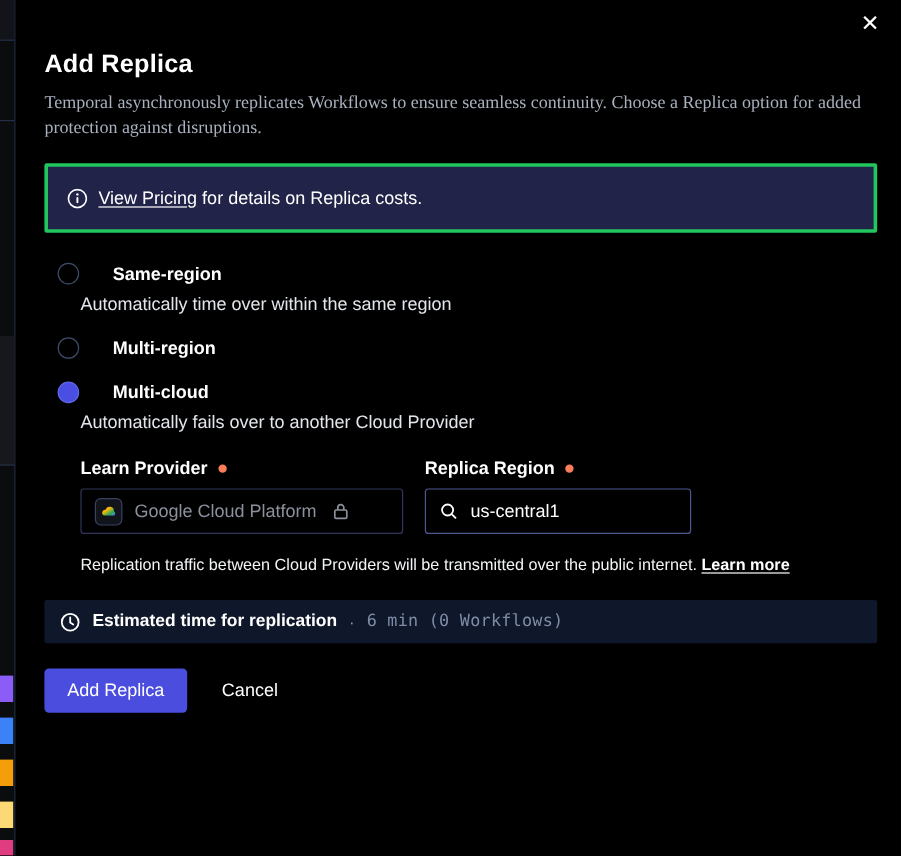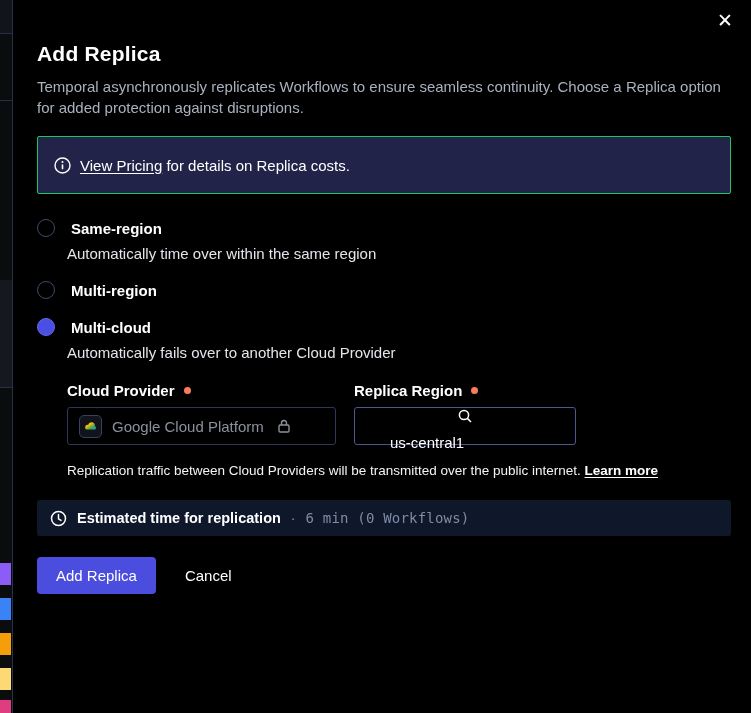--- a/index.html
+++ b/index.html
@@ -15,43 +15,43 @@
   .stripe { position:absolute; left:0; width:11px; height:22px; }
   .stripe-0 { top:563px; } .stripe-1 { top:598px; } .stripe-2 { top:633px; }
   .stripe-3 { top:668px; } .stripe-4 { top:700px; height:13px; }
 
   
   .modal { position:relative; flex:1; height:713px; background:#000; padding:0 20px 0 24px; }
   .close-btn { position:absolute; top:6px; right:12px; width:28px; height:28px; border:none; background:none;
     color:#fff; font-size:19px; line-height:28px; text-align:center; cursor:pointer; font-family:"DejaVu Sans", sans-serif; }
 
   .title { margin-top:42px; font-size:21px; font-weight:700; letter-spacing:.2px; }
-  .subtitle { margin-top:10px; font-size:15px; line-height:21px; color:#a9b1bf; max-width:690px; }
-
-  .pricing-banner { margin-top:18px; height:58px; border:1px solid #22c55e; background:#212348; border-radius:2px;
+  .subtitle { margin-top:10px; font-size:15px; line-height:21px; color:#a9b1bf; max-width:690px;font-family:Liberation Serif, serif; }
+
+  .pricing-banner { margin-top:18px; height:58px; border:3px solid #22c55e; background:#212348; border-radius:2px;
     display:flex; align-items:center; gap:9px; padding:0 16px; font-size:15px; }
   .pricing-banner a { color:#fff; text-decoration:underline; text-underline-offset:2px; }
   .info-icon { width:17px; height:17px; flex:0 0 17px; }
 
   .options { margin-top:25px; }
   .option { margin-bottom:19px; }
-  .option-head { display:flex; align-items:center; gap:16px; cursor:pointer; }
+  .option-head { display:flex; align-items:center; gap:28px; cursor:pointer;margin-left:11px; }
   .radio { width:18px; height:18px; border-radius:50%; border:1.5px solid #3e4c68; background:transparent; flex:0 0 18px; }
   .radio.selected { background:#4b4ee2; border-color:#5f68ee; }
   .option-label { font-size:15px; font-weight:700; }
   .option-desc { margin:8px 0 0 30px; font-size:15px; color:#e2e6eb; }
 
   .form-row { display:flex; gap:18px; margin:21px 0 0 30px; }
   .field-label { display:flex; align-items:center; gap:9px; font-size:15px; font-weight:700; }
   .req-dot { width:7px; height:7px; border-radius:50%; background:#f97d5b; }
   .input-box { margin-top:8px; height:38px; border-radius:3px; display:flex; align-items:center; padding:0 11px; gap:10px; }
   .provider-box { width:269px; border:1px solid #303659; color:#8b919c; font-size:15px; }
   .gcp-badge { width:23px; height:23px; border:1px solid #3a4160; border-radius:5px; background:#12141c;
     display:flex; align-items:center; justify-content:center; flex:0 0 23px; }
-  .region-box { width:222px; border:1px solid #4d568e;flex-direction:column; }
+  .region-box { width:222px; border:1px solid #4d568e; }
   .region-box input { background:none; border:none; outline:none; color:#fff; font-size:15px; width:150px;
     font-family:"Liberation Sans", sans-serif; }
   .lock-icon { margin-left:2px; }
 
   .note { margin:18px 0 0 30px; font-size:13.5px; color:#f2f4f6; }
   .note a { color:#fff; text-decoration:underline; text-underline-offset:2px;font-weight:bold; }
 
   .estimate-banner { margin-top:22px; height:36px; background:#0f172a; border-radius:2px;
     display:flex; align-items:center; gap:10px; padding:0 13px; }
   .estimate-label { font-size:14.5px; font-weight:700; }
@@ -121,21 +121,21 @@
       <div class="option-head">
         <span class="radio selected"></span>
         <span class="option-label">Multi-cloud</span>
       </div>
       <div class="option-desc">Automatically fails over to another Cloud Provider</div>
 
       <div class="form-row">
 
         <div class="field">
           <div class="field-label">
-            <span>Cloud Provider</span>
+            <span>Learn Provider</span>
             <span class="req-dot"></span>
           </div>
           <div class="input-box provider-box">
             <span class="gcp-badge">
               <svg width="14" height="14" viewBox="0 0 24 24">
                 <defs>
                   <linearGradient id="gcp" x1="0" y1="0" x2="1" y2="1">
                     <stop offset="0" stop-color="#ea4335"></stop>
                     <stop offset="0.35" stop-color="#fbbc05"></stop>
                     <stop offset="0.7" stop-color="#34a853"></stop>

